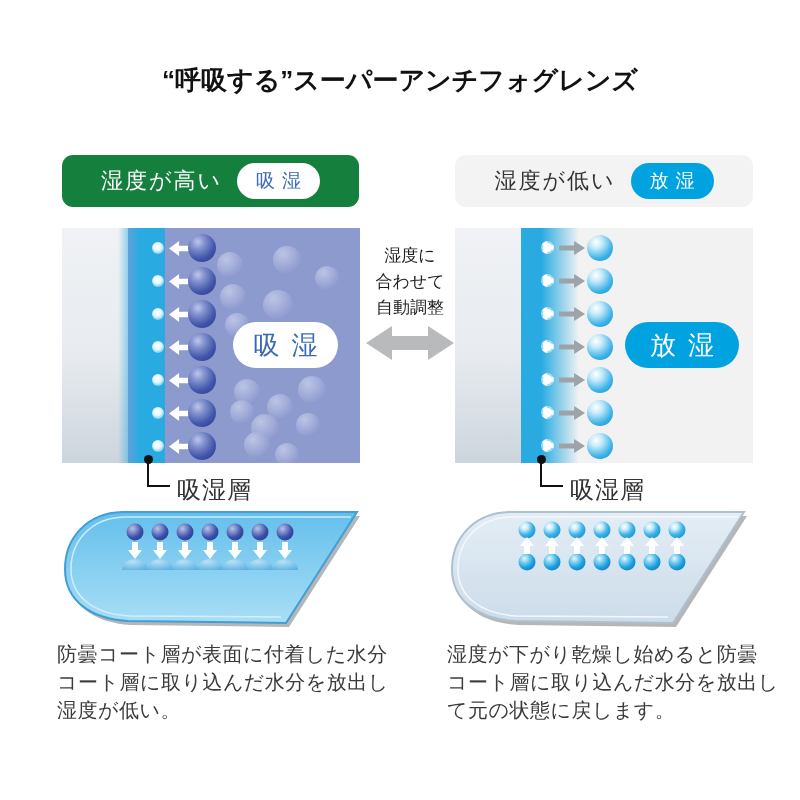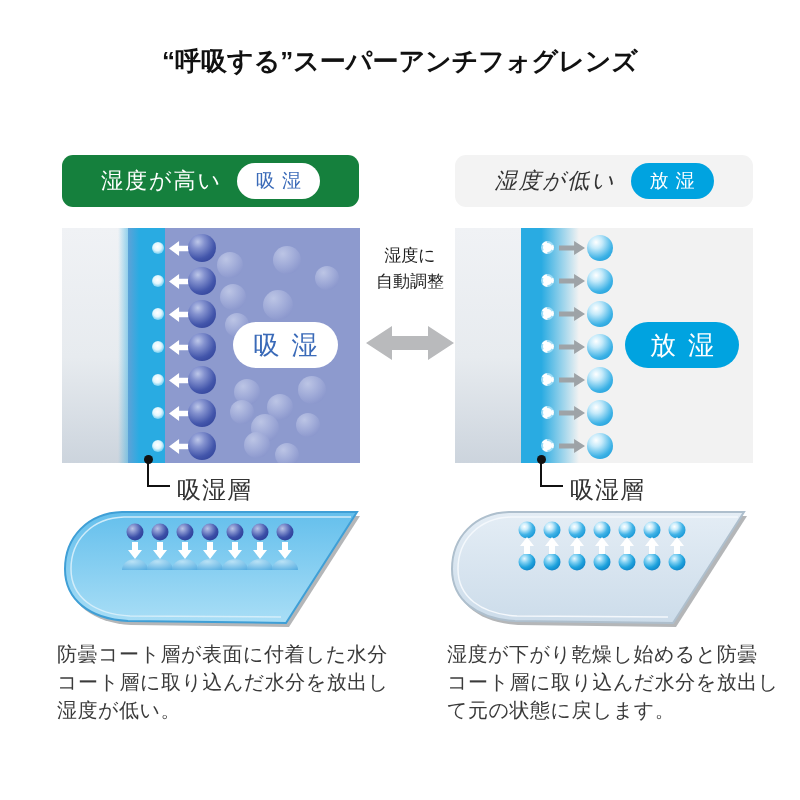--- a/index.html
+++ b/index.html
@@ -1,29 +1,29 @@
 <!DOCTYPE html>
 <html><head>
 <meta charset="utf-8">
 <style>
   html,body{margin:0;padding:0;background:#fff;}
   #stage{position:relative;width:800px;height:800px;background:#fff;overflow:hidden;
          font-family:"Liberation Sans","DejaVu Sans",sans-serif;color:#1a1a1a;}
   .abs{position:absolute;}
 
   
-  #title{top:44px;left:0;width:800px;text-align:center;font-size:26px;font-weight:bold;color:#111;}
+  #title{top:63px;left:0;width:800px;text-align:center;font-size:26px;font-weight:bold;color:#111;}
 
   
   .hbar{top:155px;height:52px;border-radius:11px;display:flex;align-items:center;justify-content:center;gap:15px;}
   #hbar-left{left:62px;width:297px;background:#15803d;}
   #hbar-right{left:455px;width:298px;background:#f3f3f3;}
   .hbar-label{font-size:22px;letter-spacing:2px;}
   #hbar-left .hbar-label{color:#fff;}
-  #hbar-right .hbar-label{color:#333;font-style:italic;}
+  #hbar-right .hbar-label{color:#333;}
   .badge{height:36px;border-radius:18px;display:flex;align-items:center;justify-content:center;
          font-size:19px;letter-spacing:7px;padding:0 12px 0 19px;}
   #badge-absorb{background:#fff;color:#3a6ab8;}
   #badge-release{background:#00a3e0;color:#fff;}
 
   
   .panel{top:228px;width:298px;height:235px;overflow:hidden;}
   #panel-left{left:62px;background:#8d9ace;}
   #panel-right{left:455px;background:#f2f2f2;}
   .gray-strip{position:absolute;top:0;left:0;height:235px;
@@ -151,20 +151,21 @@
       <div class="dot-dashed" style="left: 86px; top: 178px;"></div>
       <div class="arrow-right" style="left: 104px; top: 178px;"></div>
       <div class="sphere-cyan" style="left: 132px; top: 172px;"></div>
       <div class="dot-dashed" style="left: 86px; top: 211px;"></div>
       <div class="arrow-right" style="left: 104px; top: 211px;"></div>
       <div class="sphere-cyan" style="left: 132px; top: 205px;"></div>
     </div>
 
   <div id="mid-text" class="abs">
     <div>湿度に</div>
+    <div>合わせて</div>
     <div>自動調整</div>
   </div>
   <svg id="mid-arrow" class="abs" width="88" height="34" viewBox="0 0 88 34">
     <polygon points="0,17 26,0 26,10 62,10 62,0 88,17 62,34 62,24 26,24 26,34" fill="#b9babc"></polygon>
   </svg>
 
   <div class="abs cdot" style="left:144px;top:455px;"></div>
   <div class="abs vline" style="left:147px;top:459px;height:28px;"></div>
   <div class="abs hline" style="left:147px;top:485px;width:23px;"></div>
   <div class="abs layer-label" style="left:177px;top:474px;">吸湿層</div>

